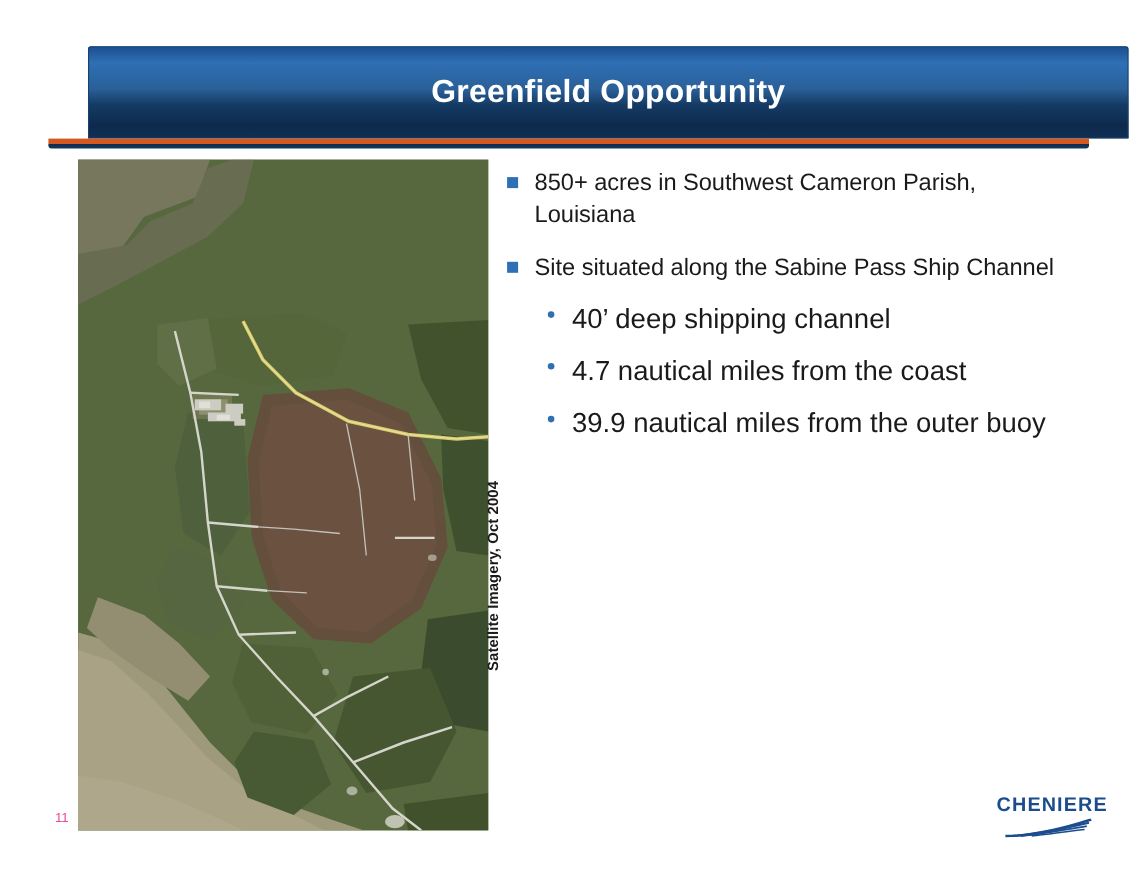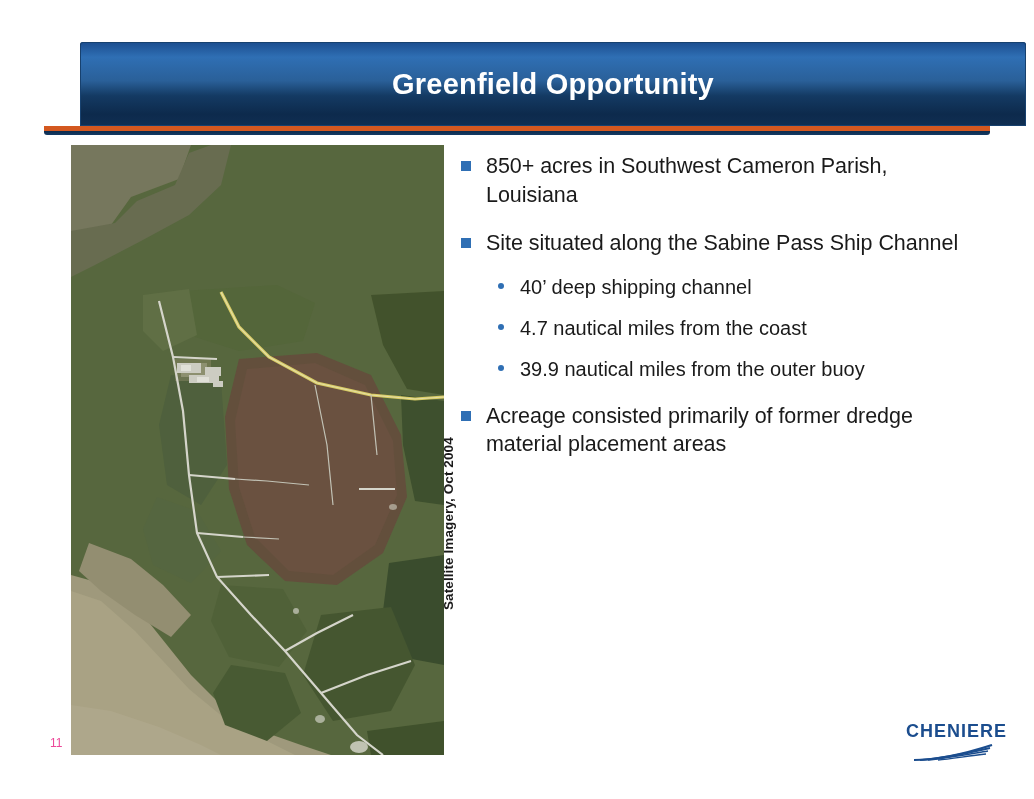--- a/index.html
+++ b/index.html
@@ -125,21 +125,21 @@
     left: 3px;
     top: 9px;
     width: 10px;
     height: 10px;
     background: #2f6fb4;
   }
   .b2 {
     position: relative;
     padding-left: 62px;
     margin-bottom: 15px;
-    font-size: 20px;
+    font-size: 25px;
     font-weight: normal;
     color: #1a1a1a;
     line-height: 1.3;
   }
   .b2 .dot {
     position: absolute;
     left: 40px;
     top: 9px;
     width: 6px;
     height: 6px;
@@ -292,24 +292,20 @@
       <div class="b2">
         <span class="dot"></span>
         <span>4.7 nautical miles from the coast</span>
       </div>
       <div class="b2">
         <span class="dot"></span>
         <span>39.9 nautical miles from the outer buoy</span>
       </div>
     </div>
 
-    <div class="b1 gap">
-      <span class="sq"></span>
-      <span>Acreage consisted primarily of former dredge material placement areas</span>
-    </div>
 
   </div>
 
   <div id="page-number">11</div>
 
   <div id="logo">
     <div id="logo-text">CHENIERE</div>
     <svg id="logo-swoosh" width="90" height="18" viewBox="0 0 90 18">
       <path d="M8,16 C26,16 52,12 86,1" fill="none" stroke="#1b4d8e" stroke-width="2.2"></path>
       <path d="M14,16 C30,15 54,11 84,4" fill="none" stroke="#1b4d8e" stroke-width="1.8"></path>

